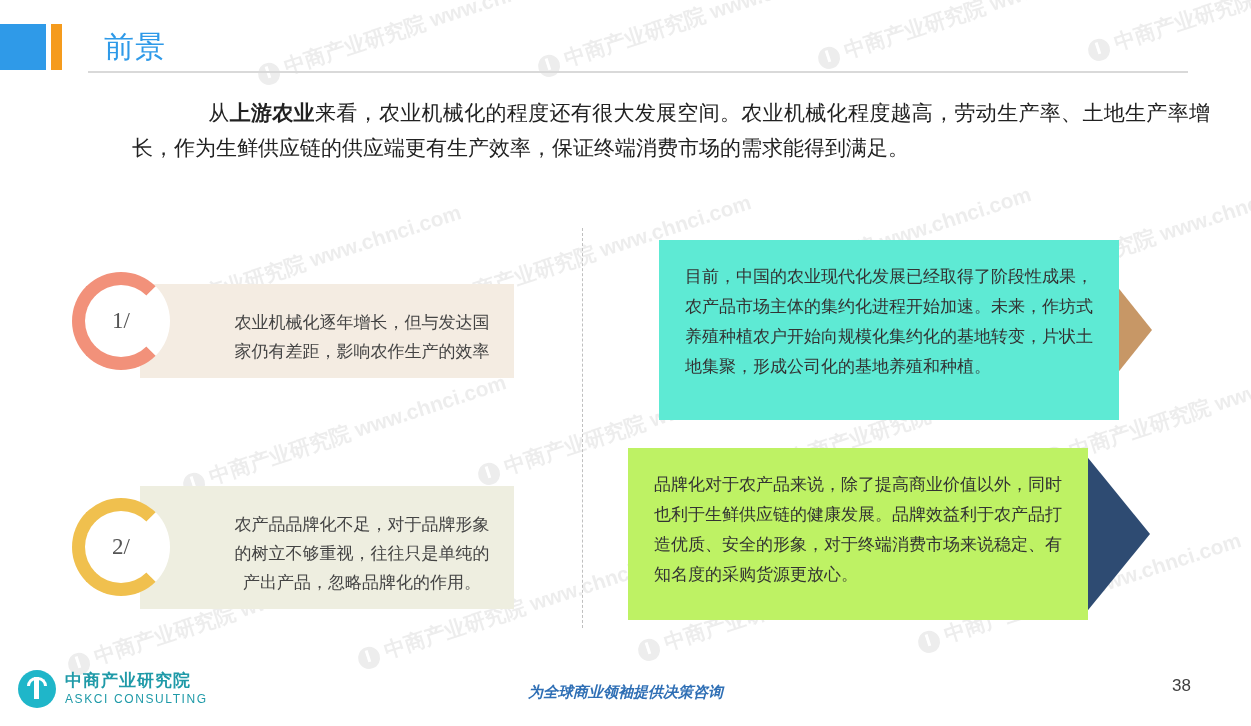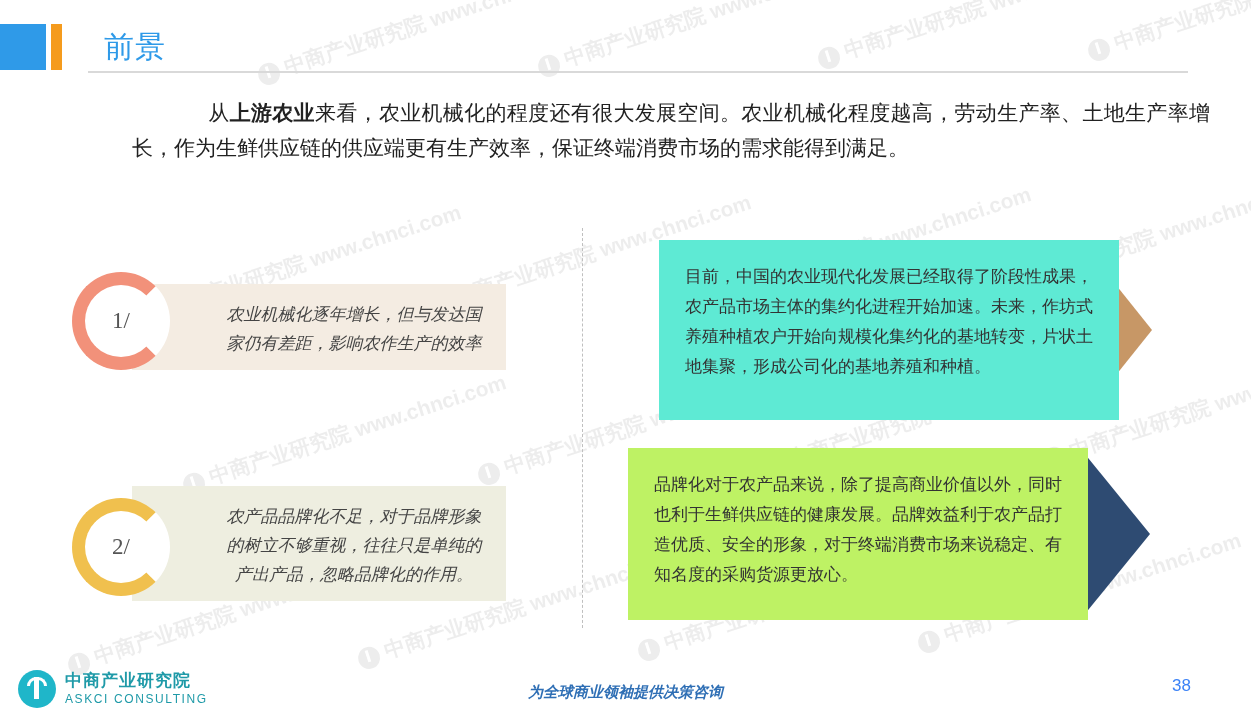--- a/index.html
+++ b/index.html
@@ -139,36 +139,35 @@
   .ring span {
     font-size: 23px;
     color: #555;
     font-family: "Liberation Serif", serif;
   }
   .ring-1 { border: 13px solid #f2917a; border-right-color: #ffffff; }
   .ring-2 { border: 13px solid #f0c04e; border-right-color: #ffffff; }
 
   .left-text {
     position: absolute;
-    left: 60px;
+    left: 68px;
     top: 12px;
     width: 374px;
     min-height: 74px;
     box-sizing: border-box;
-    padding: 16px 18px 12px 88px;
+    padding: 24px 18px 12px 88px;
     font-size: 17px;
     line-height: 29px;
     color: #444;
     font-family: "Liberation Serif", serif;
     text-align: center;
     display: flex;
     align-items: center;
     justify-content: center;
     z-index: 11;
-    font-style: italic;
   }
   .lt-1 { background: #f4ece2; }
   .lt-2 { background: #eeeee0; }
 
   
   .arrow-block {
     position: absolute;
     z-index: 10;
   }
   .arrow-body {
@@ -279,21 +278,21 @@
     font-style: italic;
     font-weight: bold;
     font-family: "Liberation Serif", serif;
     z-index: 10;
   }
   .page-num {
     position: absolute;
     right: 60px;
     bottom: 30px;
     font-size: 17px;
-    color: #3b82f6;
+    color: #404040;
     z-index: 10;
   }
 </style>
 </head>
 <body>
 
 <div class="wm-layer">
   <div class="wm" style="left:250px;  top:10px;"><span class="wm-dot"></span><span>中商产业研究院  www.chnci.com</span></div>
   <div class="wm" style="left:530px;  top:2px;"><span class="wm-dot"></span><span>中商产业研究院  www.chnci.com</span></div>
   <div class="wm" style="left:810px;  top:-6px;"><span class="wm-dot"></span><span>中商产业研究院  www.chnci.com</span></div>

